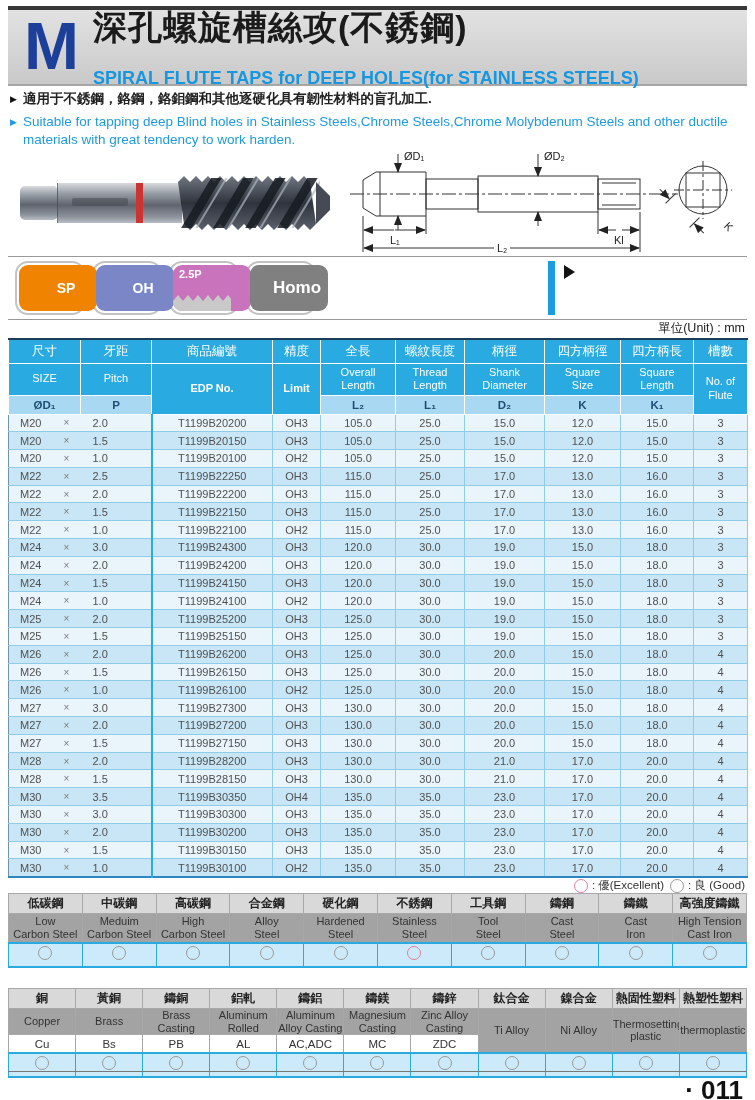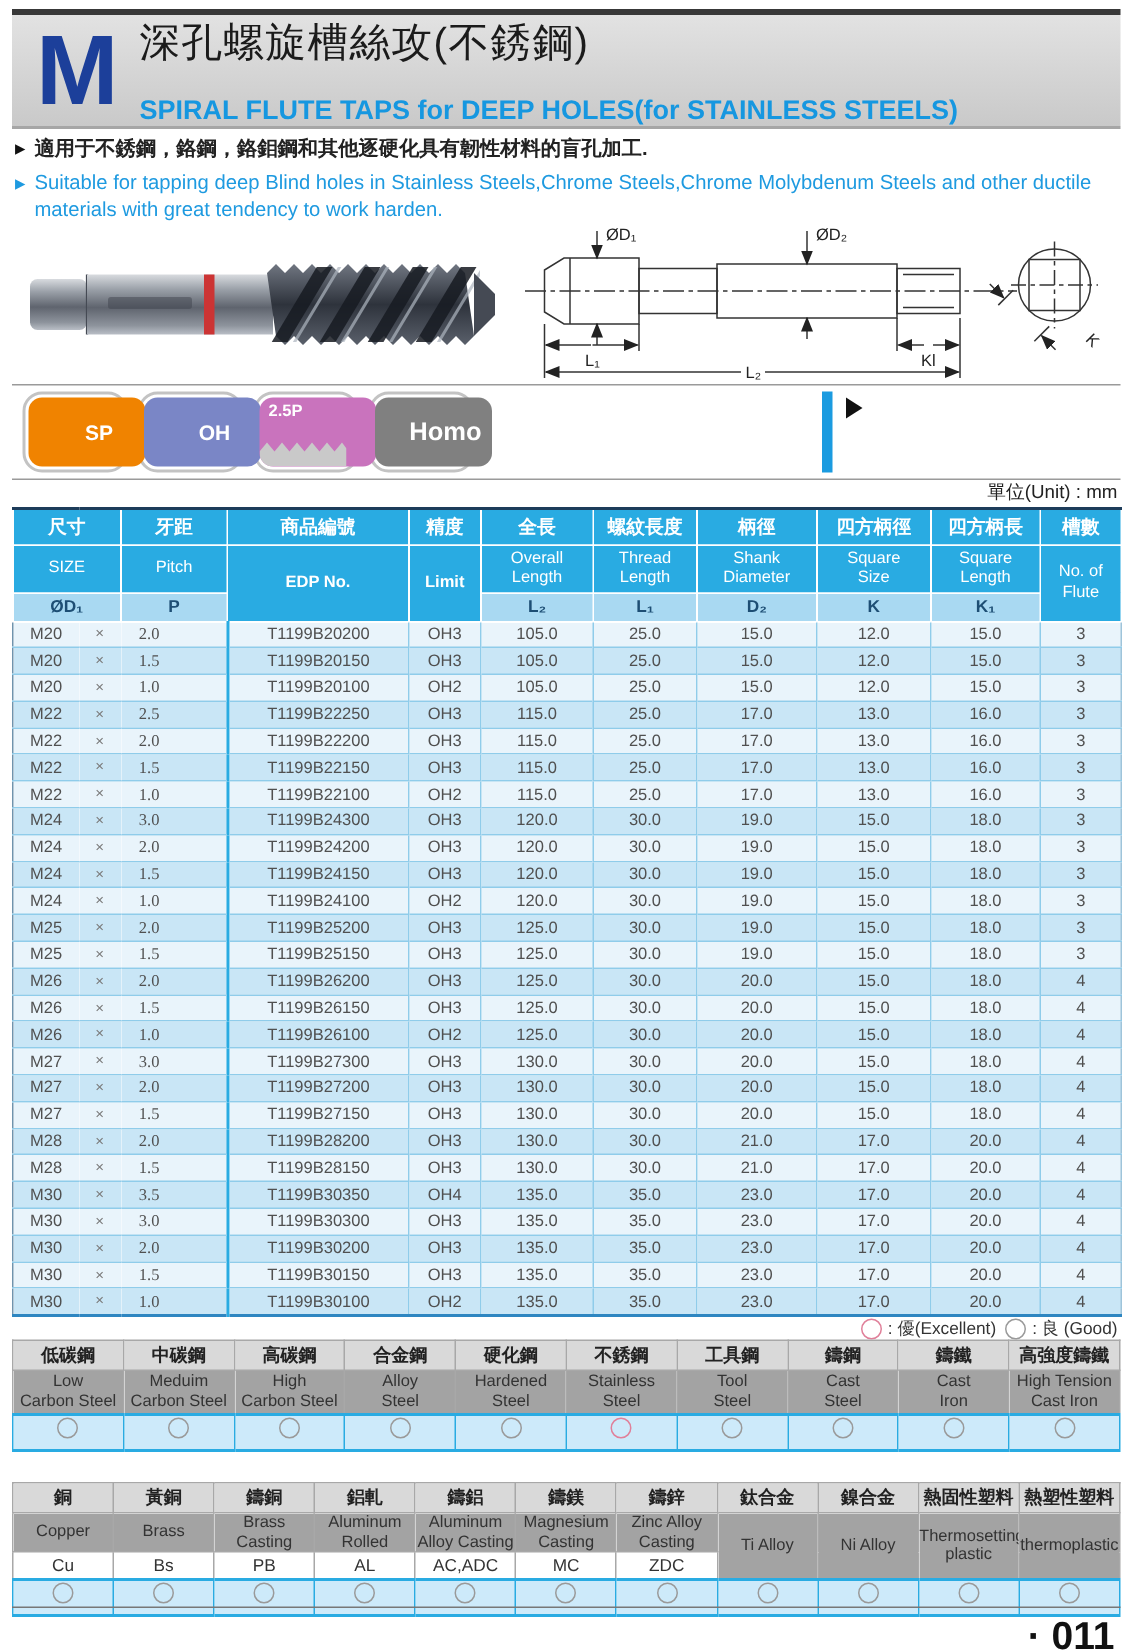--- a/index.html
+++ b/index.html
@@ -6,21 +6,21 @@
   .page{position:relative;width:755px;height:1100px;background:#fff;overflow:hidden;
         font-family:"Liberation Sans","DejaVu Sans",sans-serif;color:#333;}
 
   
   .band{position:absolute;top:6px;left:8px;right:8px;height:74px;
         background:linear-gradient(#e2e2e2,#c9c9c9);
         border-top:4px solid #383838;border-bottom:2px solid #a6a6a6;
         display:flex;align-items:center;}
   .m-letter{font-size:66px;font-weight:bold;color:#1c3f9a;line-height:0.9;margin:0 14px 0 16px;}
   .titles{display:flex;flex-direction:column;justify-content:center;}
-  .title-zh{font-size:27px;font-weight:normal;color:#1b1b1b;letter-spacing:1px;}
+  .title-zh{font-size:34px;font-weight:bold;color:#1b1b1b;letter-spacing:1px;}
   .title-en{font-size:18px;font-weight:bold;color:#1697e0;margin-top:17px;}
 
   
   .bullets{position:absolute;top:90px;left:10px;width:737px;}
   .bullet{display:flex;margin-bottom:5px;line-height:1.35;}
   .bullet .marker{font-size:9px;margin:3px 6px 0 0;flex:0 0 auto;}
   .bullet-zh{font-size:13.5px;font-weight:bold;color:#222;}
   .bullet-zh .marker{color:#111;}
   .bullet-en{font-size:13.5px;color:#1e9ae0;}
   .bullet-en .marker{color:#1e9ae0;}
@@ -49,33 +49,33 @@
        border-left:11px solid #111;border-top:7px solid transparent;border-bottom:7px solid transparent;}
 
   
   .unit-note{position:absolute;top:320px;right:10px;font-size:12.5px;color:#222;}
 
   
   .spec{position:absolute;top:338px;left:8px;width:739px;border-collapse:collapse;table-layout:fixed;
         border-top:2px solid #1d3c5a;border-left:1px solid #6f93ad;border-right:1px solid #9fc4da;
         border-bottom:2px solid #2e86c1;}
   .spec th,.spec td{padding:0;text-align:center;overflow:hidden;}
-  .spec thead th{background:#29abe2;color:#fff;font-weight:bold;border:1px solid #fff;}
+  .spec thead th{background:#29abe2;color:#fff;font-weight:normal;border:1px solid #fff;}
   .spec thead tr.r1{height:24px;}   .spec thead tr.r1 th{font-size:12.5px;}
   .spec thead tr.r2{height:32px;}   .spec thead tr.r2 th{font-size:11px;font-weight:normal;white-space:pre-line;line-height:1.2;}
   .spec thead tr.r2 th.span2{font-weight:bold;}
   .spec thead tr.r3{height:19px;}
   .spec thead tr.r3 th{background:#a9d9f2;color:#1d4e74;font-size:11.5px;font-weight:bold;}
   .spec thead th.nosep{border-right:none;}
   .spec tbody tr{height:17.8px;}
   .spec tbody tr:nth-child(odd){background:#e9f4fb;}
   .spec tbody tr:nth-child(even){background:#c9e6f6;}
   .spec tbody td{font-size:11px;color:#505050;border-top:1px solid #8fccea;}
   .spec tbody td.c-x{color:#7a7a7a;font-size:10px;}
-  .spec tbody td.c-pitch{text-align:left;padding-left:12px;font-family:Liberation Serif, serif;}
+  .spec tbody td.c-pitch{text-align:left;padding-left:12px;}
   .spec tbody td.vb{border-left:1px solid #8fccea;}
   .spec tbody td.vb2{border-left:2px solid #29abe2;}
 
   
   .legend{position:absolute;top:878px;right:10px;font-size:11.5px;color:#333;display:flex;align-items:flex-end;gap:6px;}
   .legend .item{display:flex;align-items:center;gap:4px;}
   .circle{display:inline-block;width:12px;height:12px;border:1.6px solid #9a9a9a;border-radius:50%;background:transparent;}
   .circle.excellent{border-color:#e0809a;}
 
   

